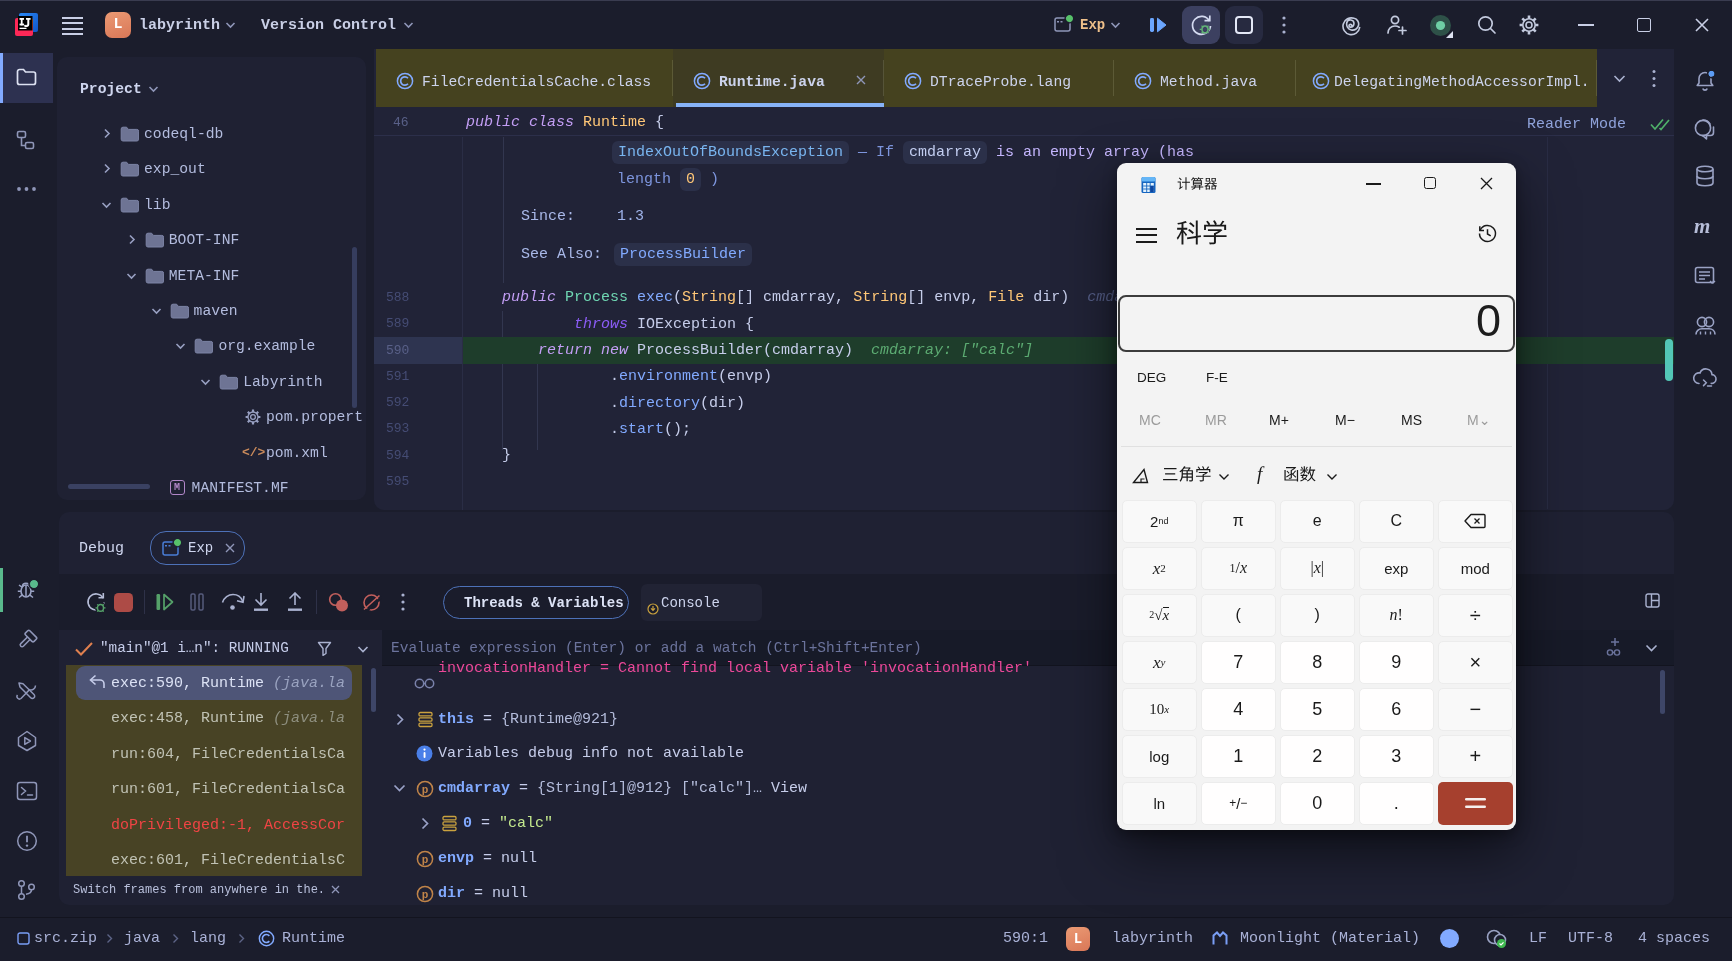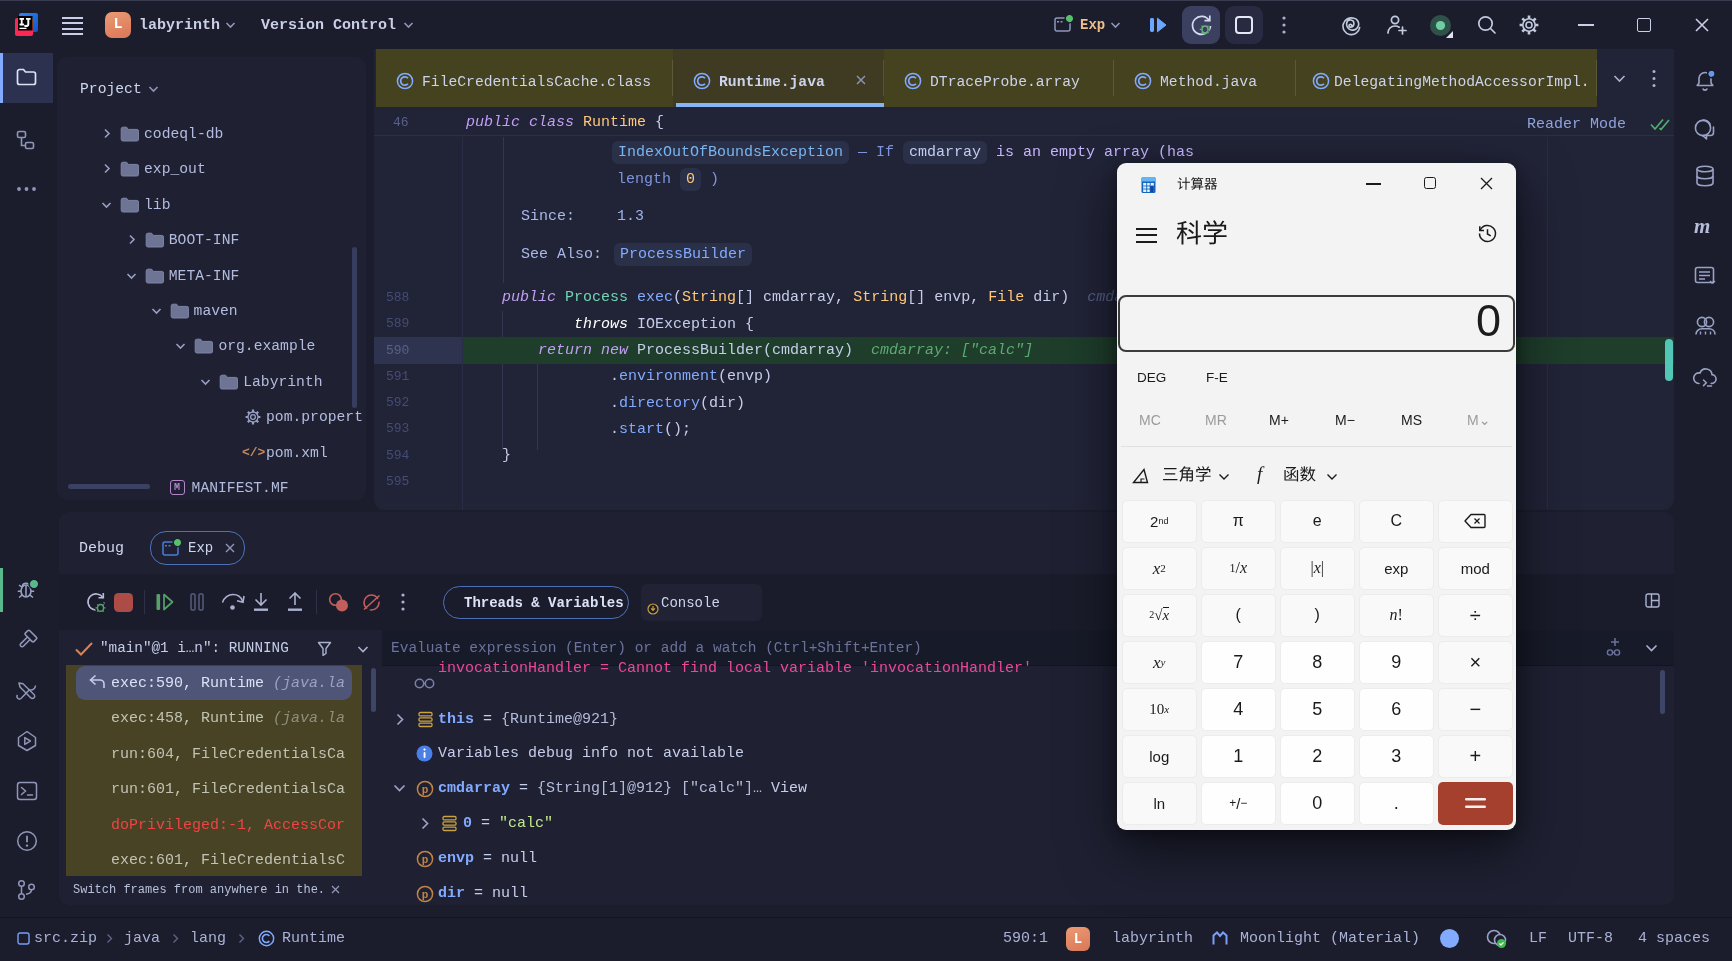--- a/index.html
+++ b/index.html
@@ -192,21 +192,21 @@
 <circle cx="8" cy="7" r="4.6" fill="none" stroke="#9aa2c4" stroke-width="1.6"></circle>
 <circle cx="15" cy="7" r="4.6" fill="none" stroke="#9aa2c4" stroke-width="1.6"></circle>
 <path d="M2 19.5c0-3.4 2.6-5.8 6-5.8h7c3.4 0 6 2.4 6 5.8" fill="none" stroke="#9aa2c4" stroke-width="1.6"></path>
 <path d="M6.5 19.5v-3 M11.5 19.5v-3 M16.5 19.5v-3" stroke="#9aa2c4" stroke-width="1.4"></path>
   </svg>
 <svg class="a" style="left:1692px;top:367px" width="26" height="21" viewBox="0 0 26 21">
 <path d="M7 16.5a5.3 5.3 0 1 1 1-10.5 6.2 6.2 0 0 1 12 1.6 4.4 4.4 0 0 1-.8 8.8" fill="none" stroke="#9aa2c4" stroke-width="1.6" stroke-linecap="round"></path>
 <path d="M11.5 13l2.8 2.8-2.8 2.8 M15.5 19h4" fill="none" stroke="#9aa2c4" stroke-width="1.5" stroke-linecap="round"></path>
   </svg>
 <div class="a" style="left:57px;top:57px;width:309px;height:443px;background:#1f2133;border-radius:10px"></div>
-<div class="a m147" style="left:80px;top:82px;color:#ced5ee;font-weight:400">Project</div>
+<div class="a m147" style="left:80px;top:82px;color:#ced5ee;font-weight:700">Project</div>
 <svg class="a" style="left:148px;top:85px" width="11" height="8" viewBox="0 0 11 8">
     <path d="M1.5 2l4 4 4-4" stroke="#8f96b8" stroke-width="1.6" fill="none"></path>
   </svg>
 <svg class="a" style="left:103.0px;top:128.0px" width="8" height="11" viewBox="0 0 8 11">
     <path d="M2 1.5l4 4-4 4" stroke="#98a0c2" stroke-width="1.6" fill="none"></path>
   </svg>
 <svg class="a" style="left:120.0px;top:126.0px" width="19" height="16" viewBox="0 0 19 16">
     <path d="M1.2 3a1.8 1.8 0 0 1 1.8-1.8h3.6L8.4 3.4h8.4A1.8 1.8 0 0 1 18.6 5.2v8A1.8 1.8 0 0 1 16.8 15H3A1.8 1.8 0 0 1 1.2 13.2z" fill="#6e7494" stroke="#7d84a6" stroke-width="1"></path>
   </svg>
 <div class="a m147" style="left:144.0px;top:127px;color:#b3bcde">codeql-db</div>
@@ -288,21 +288,21 @@
 <svg class="a" style="left:693px;top:72px" width="18" height="18" viewBox="0 0 18 18">
     <circle cx="9" cy="9" r="7.6" fill="none" stroke="#82aaff" stroke-width="1.5"></circle>
     <path d="M12 6.2a4.2 4.2 0 1 0 0 5.6" fill="none" stroke="#82aaff" stroke-width="1.7"></path>
   </svg>
 <div class="a m147" style="left:719px;top:75px;color:#ccd3ec;font-weight:700;width:151px;overflow:hidden;white-space:pre">Runtime.java</div>
 <div class="a" style="left:1113px;top:60px;width:1px;height:36px;background:rgba(200,200,160,0.18)"></div>
 <svg class="a" style="left:904px;top:72px" width="18" height="18" viewBox="0 0 18 18">
     <circle cx="9" cy="9" r="7.6" fill="none" stroke="#82aaff" stroke-width="1.5"></circle>
     <path d="M12 6.2a4.2 4.2 0 1 0 0 5.6" fill="none" stroke="#82aaff" stroke-width="1.7"></path>
   </svg>
-<div class="a m147" style="left:930px;top:75px;color:#ccd3ec;width:170px;overflow:hidden;white-space:pre">DTraceProbe.array</div>
+<div class="a m147" style="left:930px;top:75px;color:#ccd3ec;width:170px;overflow:hidden;white-space:pre">DTraceProbe.lang</div>
 <div class="a" style="left:1295px;top:60px;width:1px;height:36px;background:rgba(200,200,160,0.18)"></div>
 <svg class="a" style="left:1134px;top:72px" width="18" height="18" viewBox="0 0 18 18">
     <circle cx="9" cy="9" r="7.6" fill="none" stroke="#82aaff" stroke-width="1.5"></circle>
     <path d="M12 6.2a4.2 4.2 0 1 0 0 5.6" fill="none" stroke="#82aaff" stroke-width="1.7"></path>
   </svg>
 <div class="a m147" style="left:1160px;top:75px;color:#ccd3ec;width:122px;overflow:hidden;white-space:pre">Method.java</div>
 <div class="a" style="left:1596px;top:60px;width:1px;height:36px;background:rgba(200,200,160,0.18)"></div>
 <svg class="a" style="left:1312px;top:72px" width="18" height="18" viewBox="0 0 18 18">
     <circle cx="9" cy="9" r="7.6" fill="none" stroke="#82aaff" stroke-width="1.5"></circle>
     <path d="M12 6.2a4.2 4.2 0 1 0 0 5.6" fill="none" stroke="#82aaff" stroke-width="1.7"></path>
@@ -342,21 +342,21 @@
 <div class="a m13" style="left:386px;top:449px;color:#454c74">594</div>
 <div class="a m13" style="left:386px;top:475px;color:#454c74">595</div>
 <div class="a" style="left:462px;top:137px;width:1px;height:373px;background:#2a2d45"></div>
 <div class="a m15 pre" style="left:612px;top:145px"><span class="chip" style="color:#79b5f0">IndexOutOfBoundsException</span><span style="color:#7d95dd"> — If </span><span class="chip" style="color:#c2cdf0">cmdarray</span><span style="color:#c4b5fd"> is an empty array (has</span></div>
 <div class="a m15 pre" style="left:617px;top:172px"><span style="color:#7d95dd">length </span><span class="chip" style="color:#ffc777">0</span><span style="color:#7d95dd"> )</span></div>
 <div class="a m15 pre" style="left:521px;top:209px;color:#a9b8e8">Since:</div>
 <div class="a m15 pre" style="left:617px;top:209px;color:#9fb3ea">1.3</div>
 <div class="a m15 pre" style="left:521px;top:247px;color:#a9b8e8">See Also:</div>
 <div class="a m15 pre" style="left:614px;top:247px"><span class="chip" style="color:#82aaff">ProcessBuilder</span></div>
 <div class="a m15 pre" style="left:466px;top:290px"><span style="color:#c6cdea">    </span><span style="color:#c39ef5;font-style:italic">public</span><span style="color:#6fd6b2"> Process</span><span style="color:#82aaff"> exec</span><span style="color:#c6cdea">(</span><span style="color:#ffc777">String</span><span style="color:#c6cdea">[] cmdarray, </span><span style="color:#ffc777">String</span><span style="color:#c6cdea">[] envp, </span><span style="color:#ffc777">File</span><span style="color:#c6cdea"> dir)  </span><span style="color:#565f89;font-style:italic">cmdarray:</span></div>
-<div class="a m15 pre" style="left:466px;top:317px"><span style="color:#c6cdea">            </span><span style="color:#ffffff;font-style:italic">throws</span><span style="color:#c6cdea"> IOException {</span></div>
+<div class="a m15 pre" style="left:466px;top:317px"><span style="color:#c6cdea">            </span><span style="color:#8b5cf6;font-style:italic">throws</span><span style="color:#c6cdea"> IOException {</span></div>
 <div class="a m15 pre" style="left:466px;top:343px"><span style="color:#c6cdea">        </span><span style="color:#c39ef5;font-style:italic">return</span><span style="color:#c39ef5;font-style:italic"> new</span><span style="color:#c6cdea"> ProcessBuilder(cmdarray)  </span><span style="color:#5cab72;font-style:italic">cmdarray: ["calc"]</span></div>
 <div class="a m15 pre" style="left:466px;top:369px"><span style="color:#c6cdea">                .</span><span style="color:#82aaff">environment</span><span style="color:#c6cdea">(envp)</span></div>
 <div class="a m15 pre" style="left:466px;top:396px"><span style="color:#c6cdea">                .</span><span style="color:#82aaff">directory</span><span style="color:#c6cdea">(dir)</span></div>
 <div class="a m15 pre" style="left:466px;top:422px"><span style="color:#c6cdea">                .</span><span style="color:#82aaff">start</span><span style="color:#c6cdea">();</span></div>
 <div class="a m15 pre" style="left:466px;top:448px"><span style="color:#c6cdea">    }</span></div>
 <div class="a" style="left:59px;top:512px;width:1615px;height:393px;background:#1f2133;border-radius:10px"></div>
 <div class="a m15" style="left:79px;top:541px;color:#ced5ee;font-weight:400">Debug</div>
 <div class="a" style="left:150px;top:531px;width:95px;height:34px;border:1px solid #4d71b8;border-radius:16px"></div>
 <svg class="a" style="left:162px;top:539px" width="20" height="19" viewBox="0 0 20 19">
 <rect x="1" y="3" width="15" height="13" rx="2" fill="none" stroke="#4a7dd6" stroke-width="1.5"></rect>

